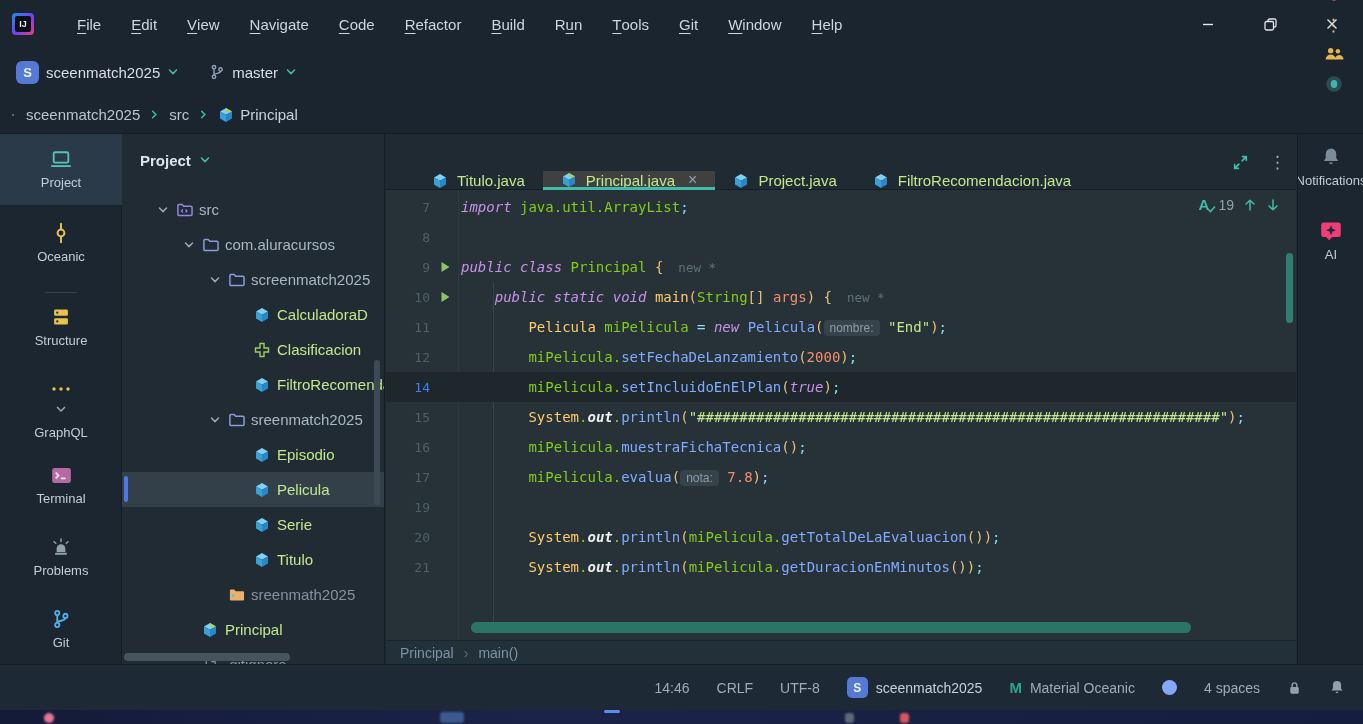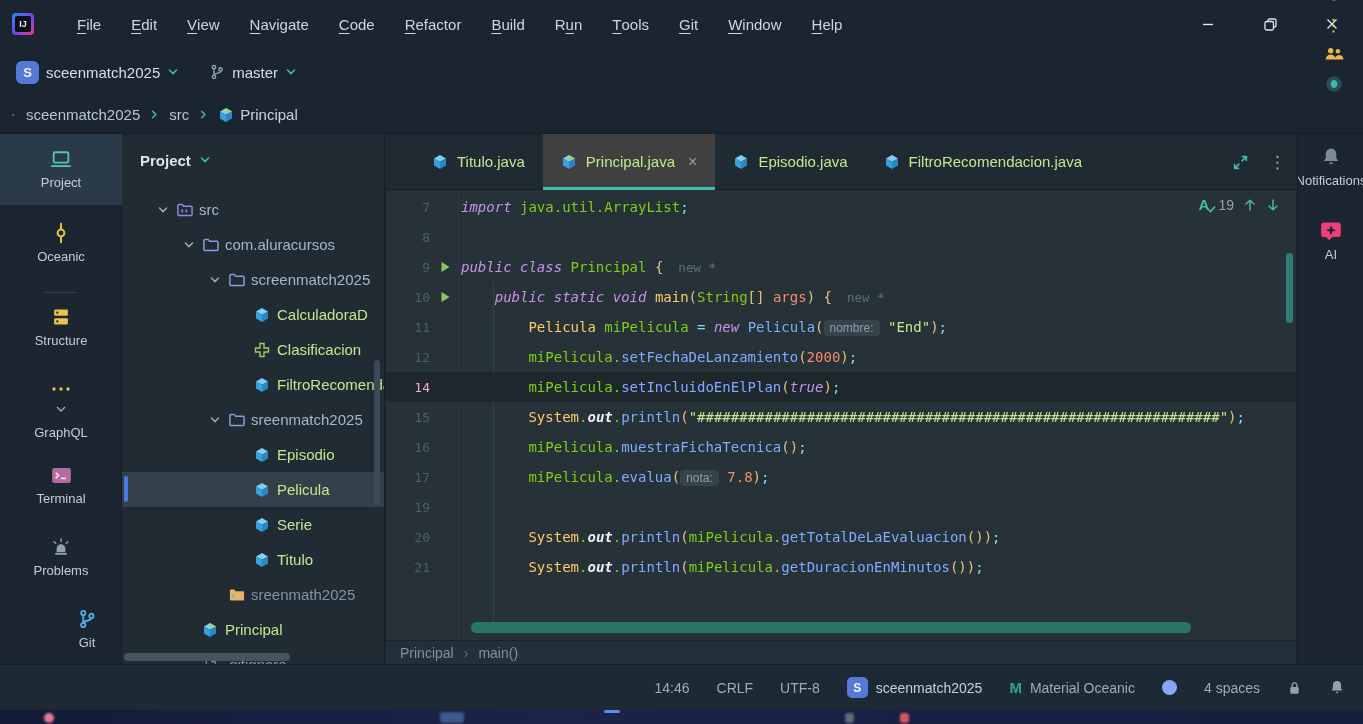--- a/index.html
+++ b/index.html
@@ -68,37 +68,37 @@
   .tree-label { font-size:15px; }
   .t-folder { color:#a8b8c4; }
   .t-class { color:#c3e88d; }
   .t-dim { color:#8593a0; }
   #tree-vscroll { position:absolute; right:4px; top:226px; width:6px; height:145px; border-radius:3px; background:#3d4a55; }
   #tree-hscroll { position:absolute; left:2px; top:519px; width:166px; height:8px; border-radius:4px; background:#46545e; }
 
   
   #editor { position:absolute; left:386px; top:0; width:910px; height:530px; background:#263238; }
   #tabbar { position:absolute; left:0; top:0; width:910px; height:56px; background:#1f2a33;
-    border-bottom:1px solid #141c24; display:flex; padding-left:28px; }
+    border-bottom:1px solid #141c24; display:flex; padding-left:28px;align-items:flex-end; }
   .tab { display:flex; align-items:center; gap:9px; padding:0 18px; font-size:15px; color:#c3e88d; position:relative; }
   .tab.active { background:#404040; }
   .tab.active::after { content:""; position:absolute; left:0; bottom:-1px; width:100%; height:3px; background:#3fbcab; }
   .tab-close { color:#8fa0ab; font-size:16px; margin-left:4px; }
   #tab-actions { position:absolute; right:10px; top:0; height:56px; display:flex; align-items:center; gap:20px; }
 
   #code { position:absolute; left:0; top:56px; width:910px; height:450px; overflow:hidden; }
   #gutter-sep { position:absolute; left:72px; top:0; width:1px; height:450px; background:#2c3b43; }
   #indent-guide { position:absolute; left:107px; top:92px; width:1px; height:352px; background:#33444d; }
   #lines { position:absolute; left:0; top:2px; width:910px; }
   .code-line { height:30px; display:flex; align-items:center;
     font-family:"DejaVu Sans Mono", monospace; font-size:14px; }
   .code-line.cur { background:#1d272c; }
   .ln { width:44px; text-align:right; color:#4e5f69; font-size:13px; flex:none;
     font-family:"DejaVu Sans Mono", monospace; }
-  .cur .ln { color:#f9a8d4; }
+  .cur .ln { color:#3b82f6; }
   .runzone { width:31px; flex:none; display:flex; justify-content:center; align-items:center; }
   .code-text { white-space:pre; }
   .s-k { color:#c792ea; font-style:italic; }
   .s-c { color:#ffcb6b; }
   .s-f { color:#82aaff; }
   .s-s { color:#c3e88d; }
   .s-n { color:#f78c6c; }
   .s-p { color:#84cc16; }
   .s-o { color:#89ddff; }
   .s-b { color:#e6c07b; }
@@ -404,21 +404,21 @@
                 <path d="M4.5 12V9.3a3.5 3.5 0 0 1 7 0V12z"></path>
                 <rect x="3.2" y="12.6" width="9.6" height="1.6" rx="0.8"></rect>
               </g>
               <g stroke="#93a1ad" stroke-width="1.2" stroke-linecap="round">
                 <path d="M8 3.5V1.6M3.8 5L2.4 3.8M12.2 5l1.4-1.2"></path>
               </g>
             </svg>
           </span>
           <span>Problems</span>
         </div>
-        <div class="stripe-item" style="top: 474px; margin-left: 26px;">
+        <div class="stripe-item" style="top: 474px;">
           <span style="display:flex;height:22px;align-items:center">
             <svg width="20" height="20" viewBox="0 0 16 16">
               <g stroke="#4fb0e8" stroke-width="1.5" fill="none">
                 <circle cx="5" cy="3.2" r="1.7"></circle>
                 <circle cx="5" cy="12.8" r="1.7"></circle>
                 <circle cx="11.5" cy="5.5" r="1.7"></circle>
                 <path d="M5 4.9v6.2M11.5 7.2c0 2.8-6.5 1.6-6.5 4"></path>
               </g>
             </svg>
           </span>
@@ -641,21 +641,21 @@
             <span class="tab-close">×</span>
           </div>
           <div class="tab">
             <span style="display:flex">
               <svg width="16" height="16" viewBox="0 0 16 16">
                 <path d="M8 1l6 3.4L8 7.8 2 4.4z" fill="#7fd0f2"></path>
                 <path d="M2 4.4l6 3.4V15l-6-3.4z" fill="#38a1d8"></path>
                 <path d="M14 4.4L8 7.8V15l6-3.4z" fill="#2b86c8"></path>
               </svg>
             </span>
-            <span>Episodio.java</span>
+            <span>Project.java</span>
           </div>
           <div class="tab">
             <span style="display:flex">
               <svg width="16" height="16" viewBox="0 0 16 16">
                 <path d="M8 1l6 3.4L8 7.8 2 4.4z" fill="#7fd0f2"></path>
                 <path d="M2 4.4l6 3.4V15l-6-3.4z" fill="#38a1d8"></path>
                 <path d="M14 4.4L8 7.8V15l6-3.4z" fill="#2b86c8"></path>
               </svg>
             </span>
             <span>FiltroRecomendacion.java</span>

